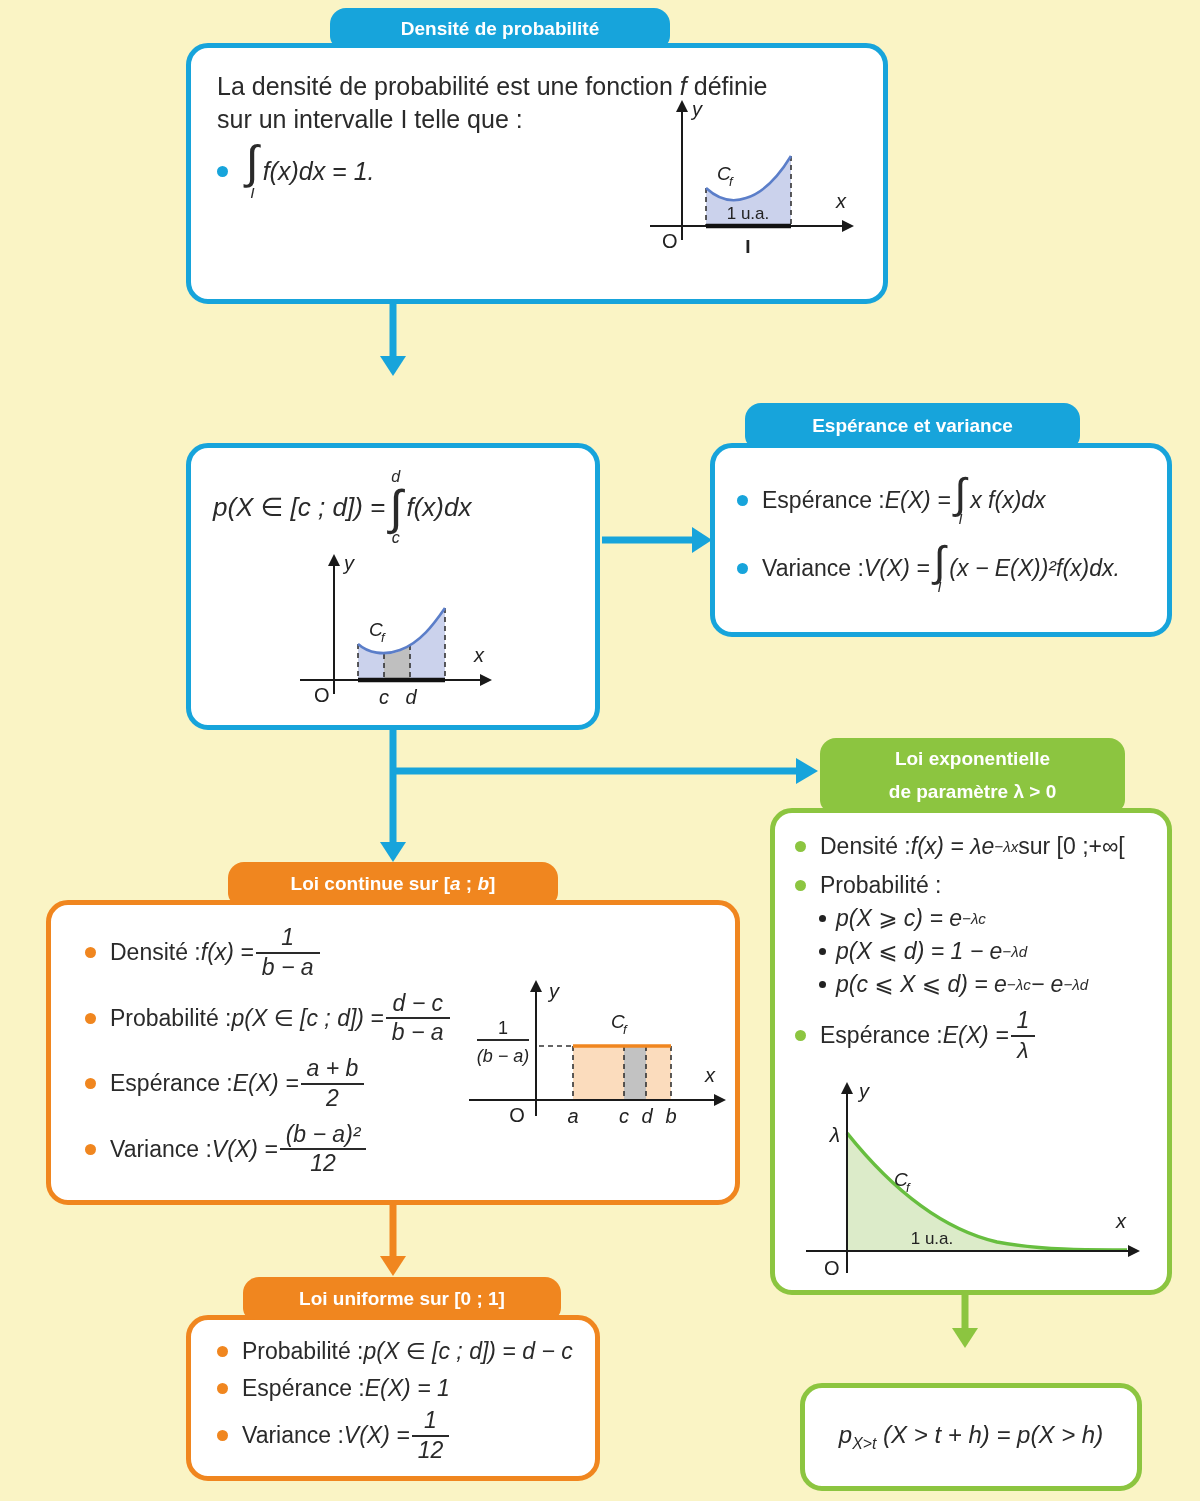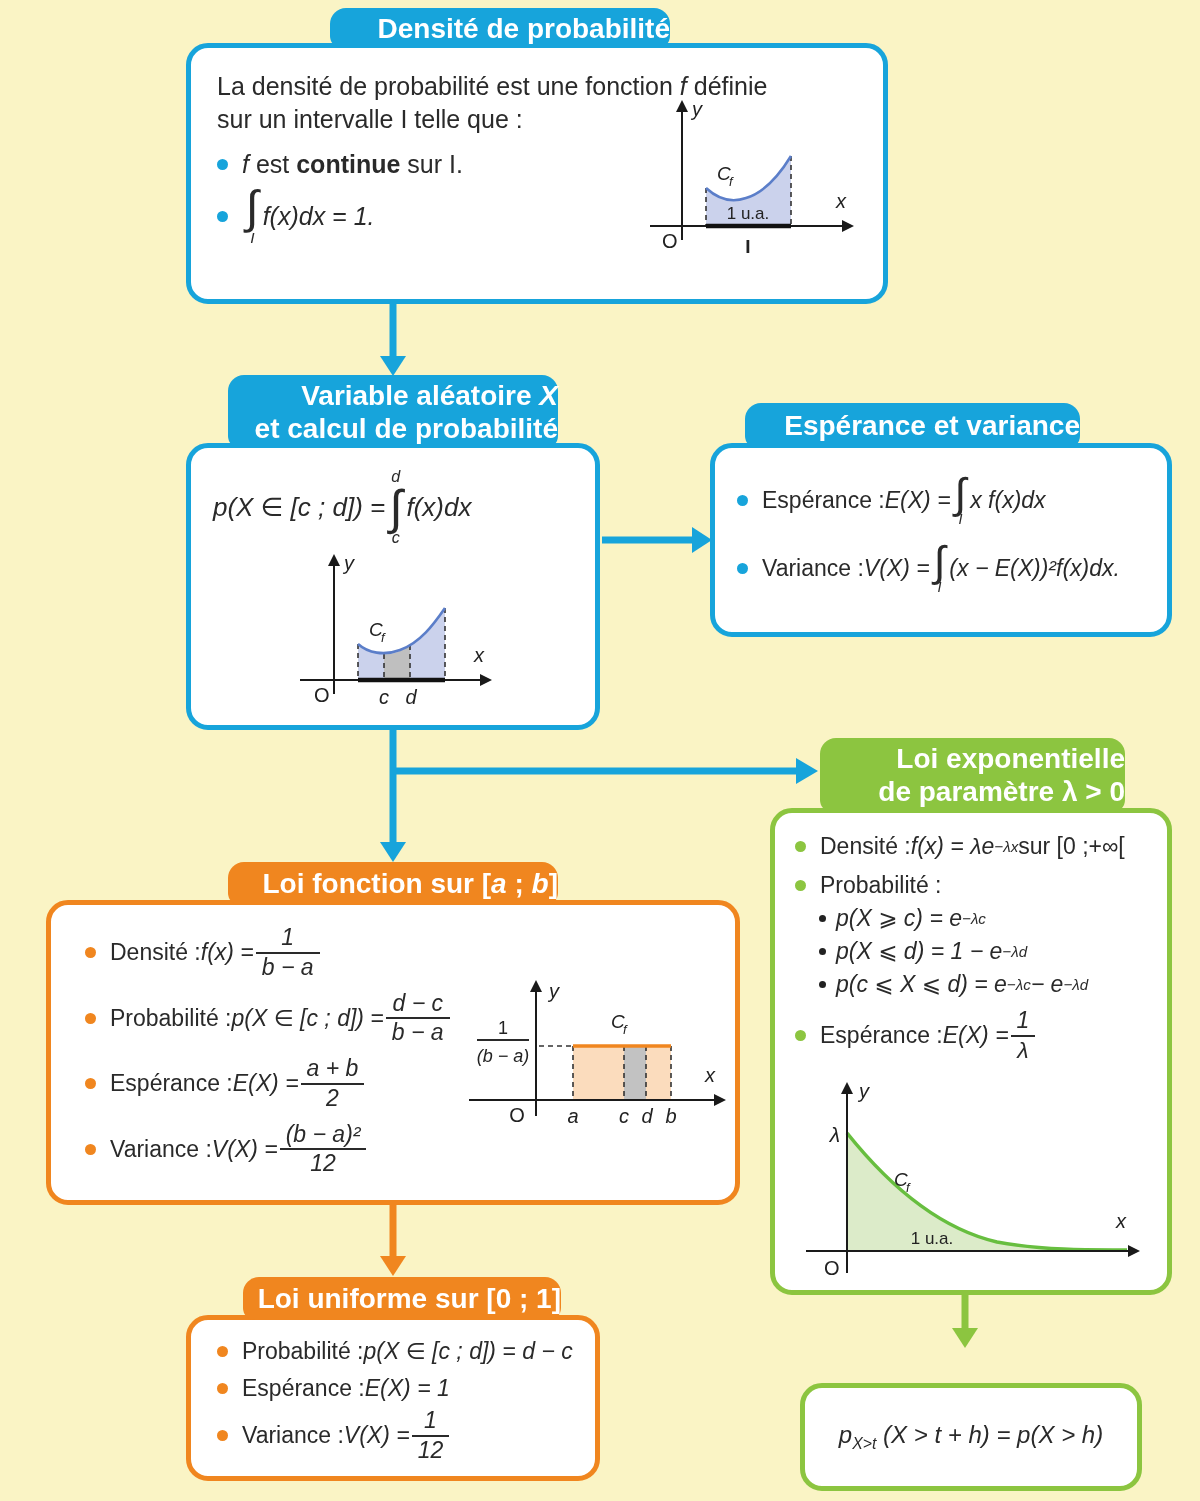--- a/index.html
+++ b/index.html
@@ -2,21 +2,21 @@
 <html><head>
 <meta charset="utf-8">
 <style>
   * { margin:0; padding:0; box-sizing:border-box; }
   html,body { background:#FAF4C5; }
   body { font-family:"Liberation Sans","DejaVu Sans",sans-serif; color:#2a2a2a; }
   #canvas { position:relative; width:1200px; height:1501px; background:#FAF4C5; overflow:hidden; }
 
   .tab { position:absolute; color:#fff; font-weight:bold; text-align:center;
          border-radius:16px 16px 12px 12px; z-index:3; display:flex; flex-direction:column;
-         align-items:flex-end; justify-content:center; font-size:28px; line-height:33px; }
+         align-items:center; justify-content:center; font-size:19px; line-height:33px; }
   .tab.blue{ background:#17A4DB; } .tab.orange{ background:#F0861F; } .tab.green{ background:#8CC540; }
 
   .card { position:absolute; background:#fff; border-radius:22px; z-index:2; }
   .card.blue{ border:5px solid #17A4DB; } .card.orange{ border:5px solid #F0861F; } .card.green{ border:5px solid #8CC540; }
 
   .row { display:flex; align-items:center; }
   .dot { width:11px; height:11px; border-radius:50%; margin-right:14px; flex:none; }
   .dot.blue{ background:#17A4DB; } .dot.orange{ background:#F0861F; } .dot.green{ background:#8CC540; }
   .sdot { width:7px; height:7px; border-radius:50%; background:#222; margin-right:10px; flex:none; }
 
@@ -58,24 +58,20 @@
   </svg>
 
   <div class="tab blue" style="left:330px; top:8px; width:340px; height:40px;">
     <span>Densité de probabilité</span>
   </div>
   <div class="card blue" style="left:186px; top:43px; width:702px; height:261px; padding:24px 28px 0 26px; font-size:25px;">
     <div>
       <span>La densité de probabilité est une fonction </span><span class="m">f</span><span> définie</span>
     </div>
     <div style="margin-top:4px;">sur un intervalle I telle que :</div>
-    <div class="row" style="margin-top:16px;">
-      <span class="dot blue"></span>
-      <span><span class="m">f</span><span> est </span><span class="b">continue</span><span> sur I.</span></span>
-    </div>
     <div class="row" style="margin-top:8px;">
       <span class="dot blue"></span>
       <span class="intgrp">
           <span class="isign">∫</span>
           <span class="ibound">I</span>
         </span>
       <span class="m">f(x)dx = 1.</span>
     </div>
   </div>
   <svg class="graph" style="left:640px; top:98px;" width="235" height="170" viewBox="0 0 235 170">
@@ -90,24 +86,20 @@
     <line x1="66" y1="128" x2="151" y2="128" stroke="#111" stroke-width="4.5"></line>
     <text x="52" y="18" font-size="20" font-style="italic">y</text>
     <text x="196" y="110" font-size="20" font-style="italic">x</text>
     <text x="22" y="150" font-size="20">O</text>
     <text x="108" y="121" font-size="17" text-anchor="middle">1 u.a.</text>
     <text x="108" y="155" font-size="19" font-weight="bold" text-anchor="middle">I</text>
     <text x="77" y="82" font-size="19" font-style="italic" font-family="DejaVu Serif, serif" fill="#5B7EC9">C</text>
     <text x="89" y="88" font-size="13" font-style="italic" fill="#5B7EC9">f</text>
   </svg>
 
-  <div class="tab blue" style="left:228px; top:375px; width:330px; height:73px;">
-    <div><span>Variable aléatoire </span><span class="m">X</span></div>
-    <div>et calcul de probabilité</div>
-  </div>
   <div class="card blue" style="left:186px; top:443px; width:414px; height:287px; padding:20px 0 0 22px; font-size:26px;">
     <div class="row">
       <span class="m">p(X ∈ [c ; d]) = </span>
       <span class="intgrp">
           <span class="ibound">d</span>
           <span class="isign">∫</span>
           <span class="ibound">c</span>
         </span>
       <span class="m">f(x)dx</span>
     </div>
@@ -213,21 +205,21 @@
     <text x="58" y="64" font-size="21" font-style="italic" text-anchor="end">λ</text>
     <text x="77" y="20" font-size="20" font-style="italic">y</text>
     <text x="334" y="150" font-size="20" font-style="italic">x</text>
     <text x="42" y="197" font-size="20">O</text>
     <text x="150" y="166" font-size="17" text-anchor="middle">1 u.a.</text>
     <text x="112" y="108" font-size="19" font-style="italic" font-family="DejaVu Serif, serif" fill="#67BE3F">C</text>
     <text x="124" y="114" font-size="13" font-style="italic" fill="#67BE3F">f</text>
   </svg>
 
   <div class="tab orange" style="left:228px; top:862px; width:330px; height:43px;">
-    <span><span>Loi fonction sur [</span><span class="m">a</span><span> ; </span><span class="m">b</span><span>]</span></span>
+    <span><span>Loi continue sur [</span><span class="m">a</span><span> ; </span><span class="m">b</span><span>]</span></span>
   </div>
   <div class="card orange" style="left:46px; top:900px; width:694px; height:305px; padding:20px 0 0 34px; font-size:23px;">
     <div class="row">
       <span class="dot orange"></span>
       <span>Densité : </span>
         <span class="m">f(x) = </span>
       <span class="frac">
           <span class="fnum">1</span>
           <span class="fden">b − a</span>
         </span>

